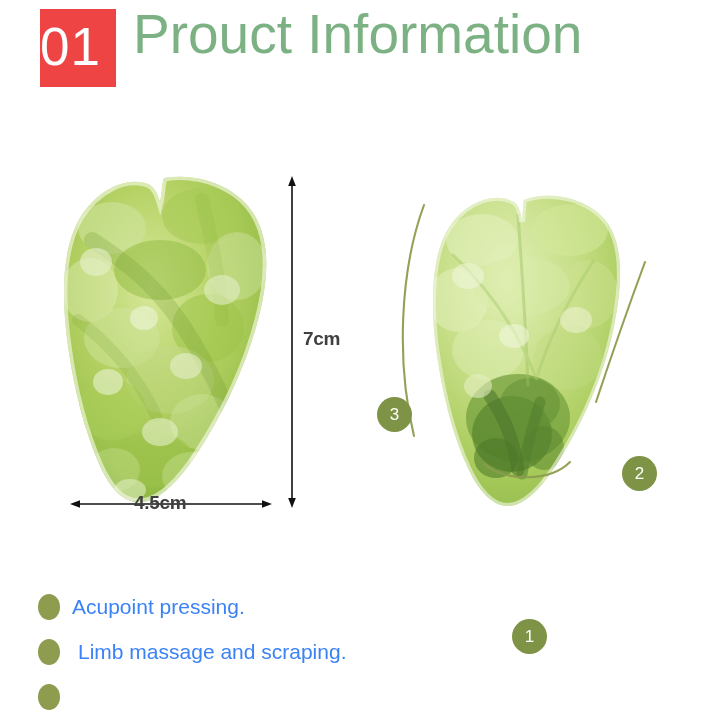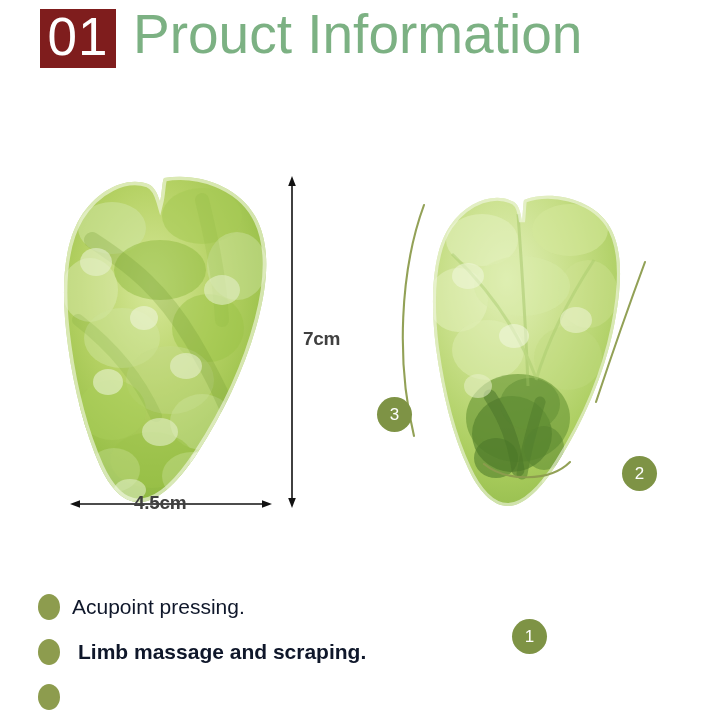--- a/index.html
+++ b/index.html
@@ -15,25 +15,24 @@
     font-family: "Liberation Sans", sans-serif;
     background: #ffffff;
   }
 
   
   .header { position: absolute; left: 0; top: 0; width: 720px; height: 130px; }
 
   .badge-01 {
     position: absolute;
     left: 40px; top: 9px;
-    width: 76px; height: 59px;
-    background: #7f1d1d;
+    width: 76px; height: 78px;
+    background: #ef4444;
     display: flex;
     align-items: center;
-    justify-content: center;
   }
   .badge-01 .num {
     color: #ffffff;
     font-size: 53px;
     line-height: 1;
     letter-spacing: 1px;
     font-family: "Liberation Sans", sans-serif;
     transform: translateY(-2px);
   }
 
@@ -102,28 +101,28 @@
     align-items: center;
     height: 30px;
   }
   .benefit-row .dot {
     width: 22px; height: 26px;
     border-radius: 50%;
     background: #8d9c4e;
     flex: 0 0 auto;
   }
   .benefit-row .txt {
-    color: #0f172a;
+    color: #3b82f6;
     font-size: 21px;
     white-space: nowrap;
     font-family: "Liberation Sans", sans-serif;
   }
   .benefit-row.r0 { left: 38px; top: 14px; }
   .benefit-row.r0 .txt { margin-left: 12px; }
-  .benefit-row.r1 { left: 38px; top: 59px; font-weight: bold; }
+  .benefit-row.r1 { left: 38px; top: 59px; }
   .benefit-row.r1 .txt { margin-left: 18px; }
   .benefit-row.r2 { left: 38px; top: 104px; }
   .benefit-row.r2 .txt { margin-left: 24px; }
 </style>
 </head>
 <body>
 
 <div class="header">
 
   <div class="badge-01">

